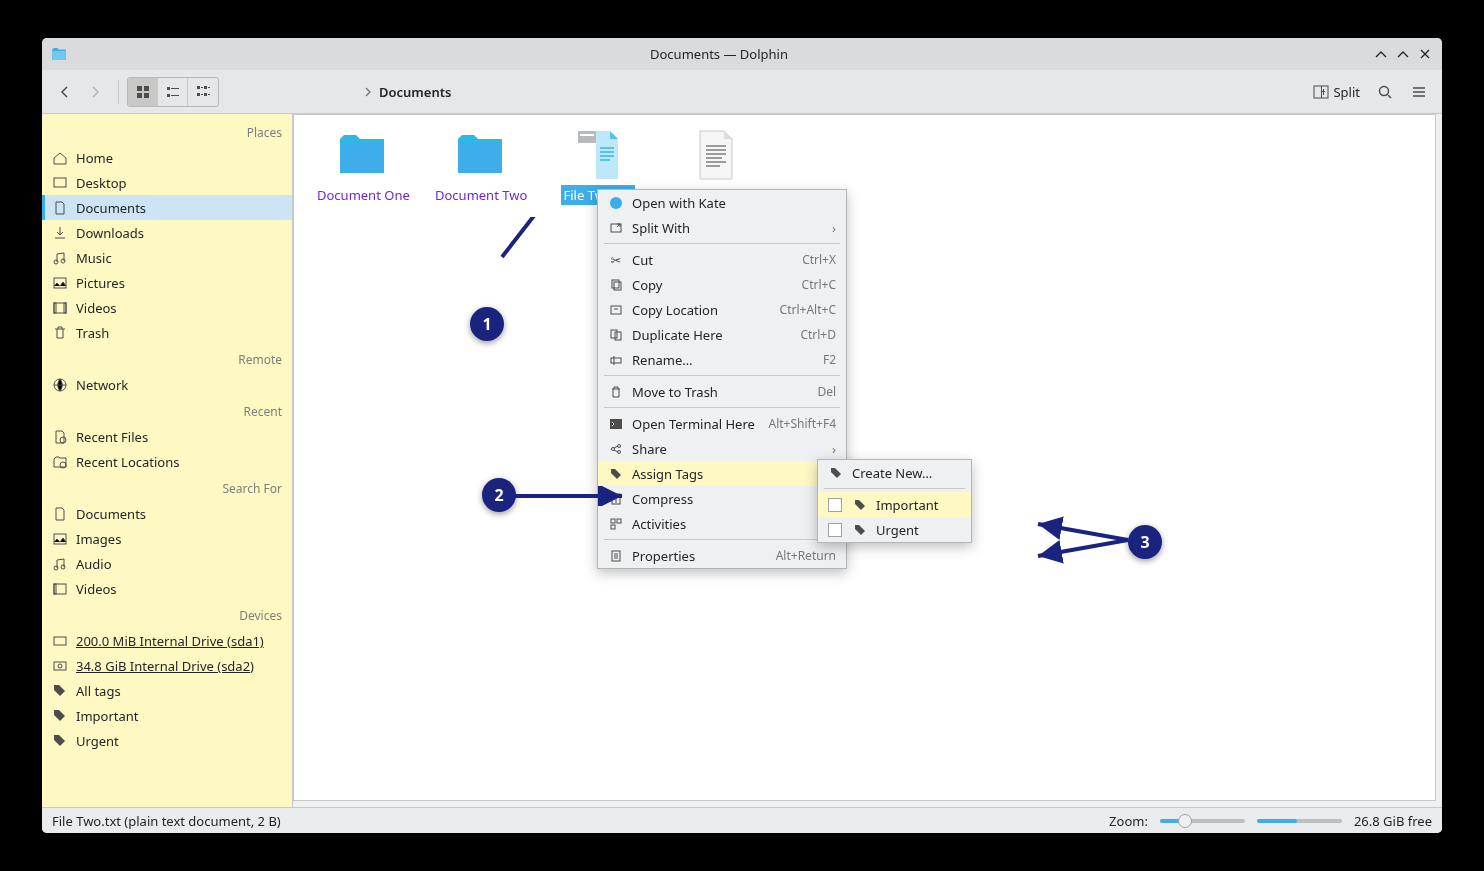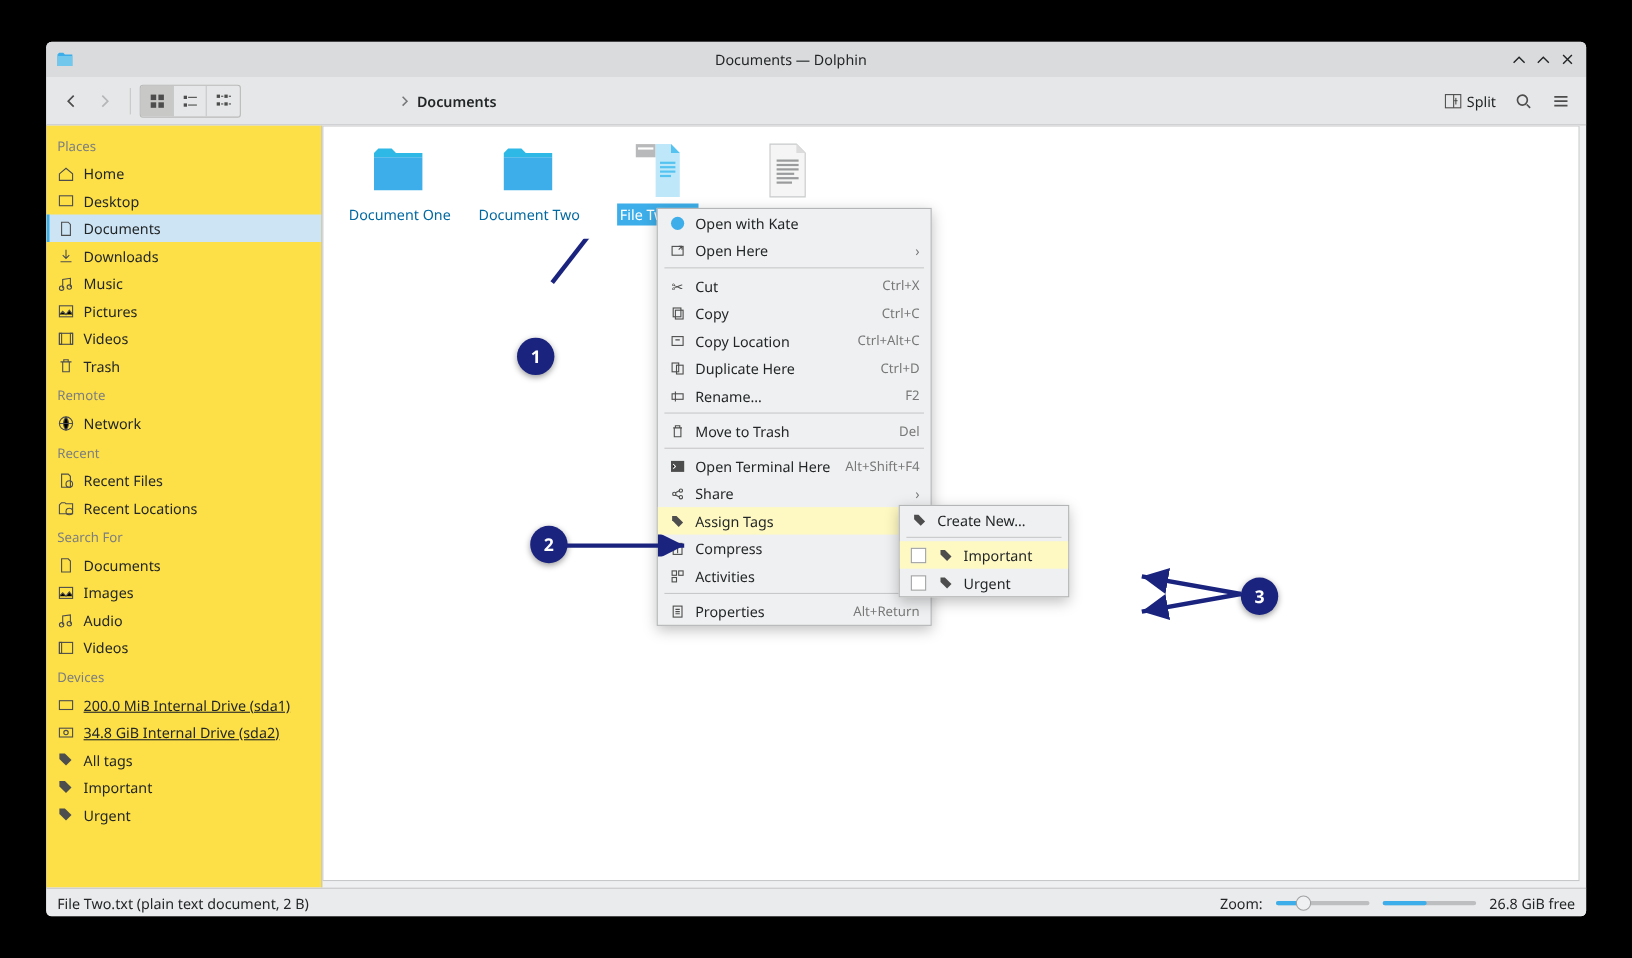--- a/index.html
+++ b/index.html
@@ -16,31 +16,31 @@
 .toolbar .sep { width: 1px; height: 24px; background: #c7c8c9; margin: 0 4px; }
 .viewbtns { display: flex; border: 1px solid #b9bab8; border-radius: 3px; overflow: hidden; }
 .viewbtns .vb { width: 30px; height: 28px; display: flex; align-items: center; justify-content: center; border-right: 1px solid #c7c8c9; color: #4d4d4d; }
 .viewbtns .vb.active { background: #c8c9c7; }
 .viewbtns .vb:last-child { border-right: none; }
 .breadcrumb { display: flex; align-items: center; gap: 6px; margin-left: 140px; color: #232627; }
 .breadcrumb .crumb { font-weight: 600; }
 .toolbar .spacer { flex: 1; }
 .toolbar .rightbtn { display: flex; align-items: center; gap: 4px; padding: 0 6px; height: 30px; color: #232627; }
 .content { flex: 1; display: flex; overflow: hidden; }
-.sidebar { width: 251px; background: #fde047; border-right: 1px solid #c7c8c9; overflow-y: auto; padding: 4px 0; }
+.sidebar { width: 251px; background: #fef9c3; border-right: 1px solid #c7c8c9; overflow-y: auto; padding: 4px 0; text-align: right; }
 .sidebar .section { color: #7d7e7f; font-size: 12px; padding: 6px 10px 4px; }
 .sidebar .item { display: flex; align-items: center; gap: 8px; padding: 3px 10px; color: #232627; height: 25px; }
 .sidebar .item.active { background: #cde4f5; border-left: 3px solid #3daee9; padding-left: 7px; }
 .sidebar .item svg { width: 16px; height: 16px; flex-shrink: 0; }
 .sidebar .underline { text-decoration: underline; }
 .main { flex: 1; background: #fff; border: 1px solid #c7c8c9; margin: 0 6px 6px 0; position: relative; }
 .fileview { display: flex; flex-wrap: wrap; gap: 22px; padding: 14px 20px; align-content: flex-start; }
 .file { width: 96px; display: flex; flex-direction: column; align-items: center; gap: 4px; }
 .file .ficon { width: 56px; height: 52px; display: flex; align-items: center; justify-content: center; }
-.file .flabel { text-align: center; color: #0369a1; padding: 1px 3px; white-space: nowrap; max-width: 96px; overflow: hidden; text-overflow: clip; }
+.file .flabel { text-align: center; color: #6d28d9; padding: 1px 3px; white-space: nowrap; max-width: 96px; overflow: hidden; text-overflow: clip; }
 .file.selected .flabel { background: #3daee9; color: #fff; }
 .statusbar { height: 26px; background: #eaebec; border-top: 1px solid #c7c8c9; display: flex; align-items: center; padding: 0 10px; gap: 12px; color: #232627; font-size: 12px; }
 .statusbar .spacer { flex: 1; }
 .statusbar .slider { width: 85px; height: 4px; background: #bdbebf; border-radius: 2px; position: relative; }
 .statusbar .slider .fill { position: absolute; left: 0; top: 0; height: 4px; background: #3daee9; border-radius: 2px; }
 .statusbar .slider .knob { position: absolute; top: -5px; width: 14px; height: 14px; border-radius: 50%; background: #eff0f1; border: 1px solid #a0a1a2; }
 .ctxmenu { position: absolute; background: #eff0f1; border: 1px solid #b4b5b6; box-shadow: 0 4px 12px rgba(0,0,0,0.25); font-size: 13px; }
 .ctxmenu .mi { display: flex; align-items: center; height: 25px; padding: 0 10px; gap: 8px; color: #232627; }
 .ctxmenu .mi .micon { width: 16px; display: flex; align-items: center; justify-content: center; color: #4d4d4d; }
 .ctxmenu .mi .mlabel { flex: 1; }
@@ -364,21 +364,21 @@
             </span>
             <span class="mlabel">Open with Kate</span>
           </div>
         <div class="mi">
             <span class="micon">
               <svg width="14" height="14" viewBox="0 0 14 14">
                 <rect x="2" y="3" width="10" height="8" fill="none" stroke="#4d4d4d"></rect>
                 <path stroke="#4d4d4d" d="M8 6l3-3M11 3h-3M11 3v3"></path>
               </svg>
             </span>
-            <span class="mlabel">Open Here</span>
+            <span class="mlabel">Split With</span>
             <span class="marrow">›</span>
           </div>
         <div class="msep"></div>
         <div class="mi">
             <span class="micon">✂</span>
             <span class="mlabel">Cut</span>
             <span class="mkey">Ctrl+X</span>
           </div>
         <div class="mi">
             <span class="micon">

